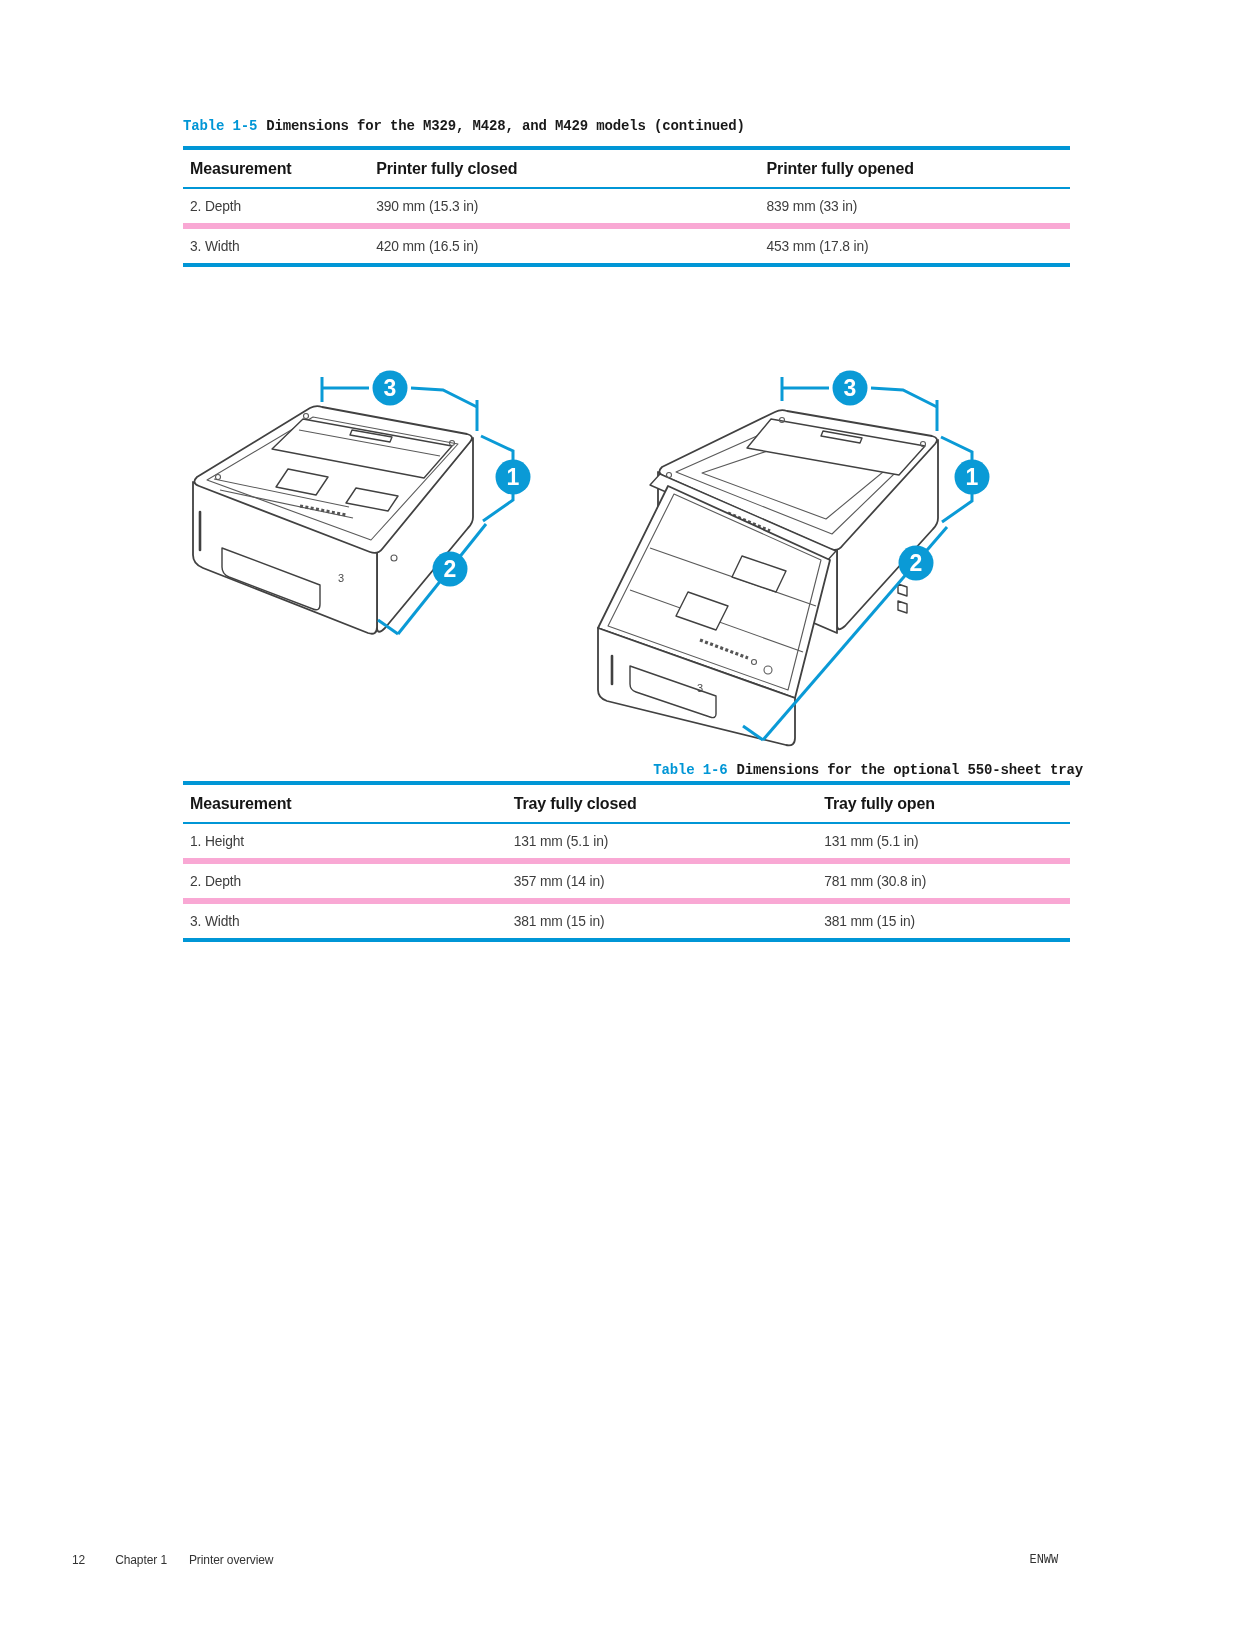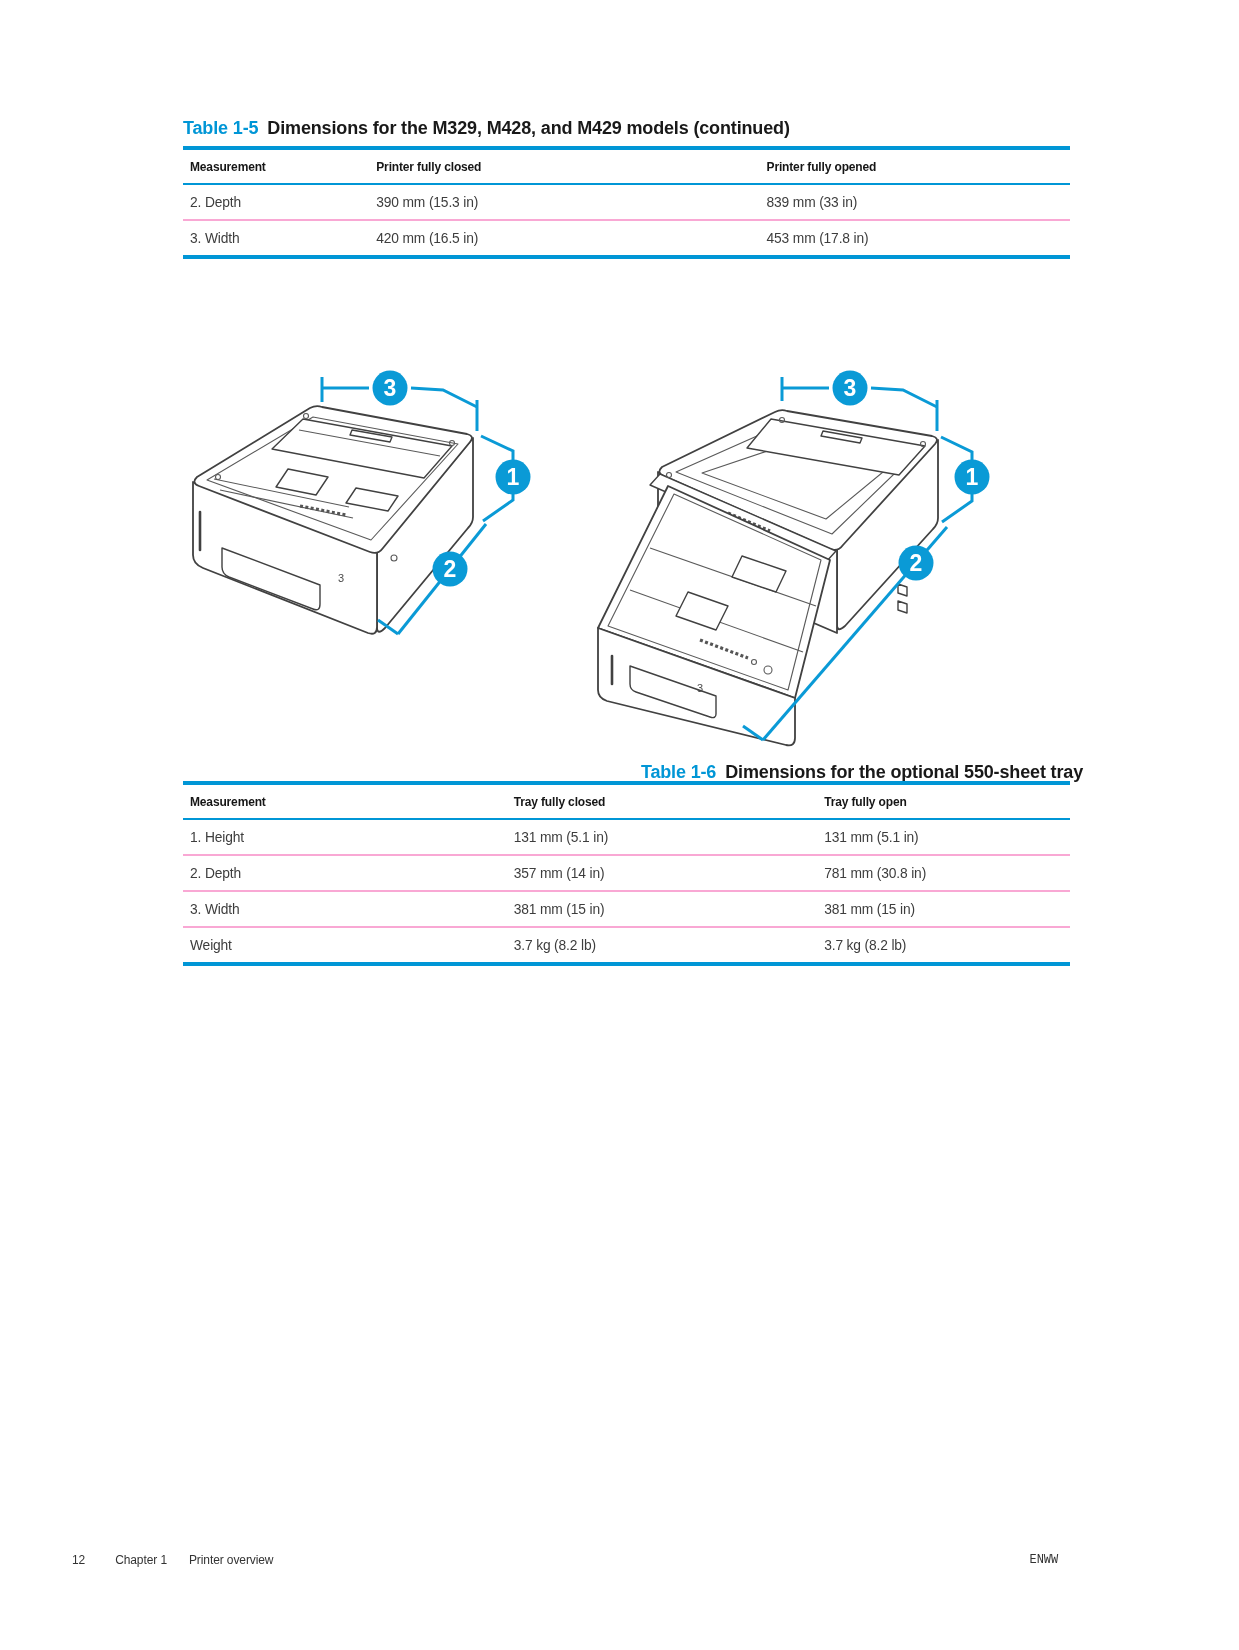--- a/index.html
+++ b/index.html
@@ -13,25 +13,26 @@
     width:1239px;
     height:1650px;
     background:#ffffff;
     overflow:hidden;
   }
   
   .tbl-caption{
     position:absolute;
     left:183px;
     width:900px;
-    font-size:18px;
+    font-size:14px;
     font-weight:700;
     letter-spacing:-0.15px;
     color:#191919;
     white-space:nowrap;
+    font-family:Liberation Mono, monospace;
   }
   .tbl-caption .lbl{
     color:#0096d6;
     margin-right:9px;
     font-weight:700;
   }
   #caption-1{top:118px;}
   #caption-2{top:762px;text-align:right;}
   
   table.spec{
@@ -45,26 +46,26 @@
   }
   #table-1{top:146px;}
   #table-2{top:781px;}
   table.spec thead th{
     text-align:left;
     font-weight:700;
     color:#161616;
     padding:10px 8px 9px 7px;
     border-top:4px solid #0096d6;
     border-bottom:2px solid #0096d6;
-    font-size:12px;
+    font-size:16px;
   }
   table.spec tbody td{
     color:#3d3d3d;
     padding:10px 8px 9px 7px;
-    border-bottom:2px solid #f9a8d4;
+    border-bottom:6px solid #f9a8d4;
     font-size:13.8px;
   }
   table.spec tbody tr:last-child td{
     border-bottom:4px solid #0096d6;
   }
   
   .diagram{
     position:absolute;
     left:170px;
     top:340px;
@@ -287,25 +288,20 @@
         <tr>
           <td>2. Depth</td>
           <td>357 mm (14 in)</td>
           <td>781 mm (30.8 in)</td>
         </tr>
         <tr>
           <td>3. Width</td>
           <td>381 mm (15 in)</td>
           <td>381 mm (15 in)</td>
         </tr>
-        <tr>
-          <td>Weight</td>
-          <td>3.7 kg (8.2 lb)</td>
-          <td>3.7 kg (8.2 lb)</td>
-        </tr>
       </tbody>
   </table>
 
   <div class="footer">
     <span class="pgnum">12</span><span class="chapter">Chapter 1</span><span>Printer overview</span>
     <span class="right">ENWW</span>
   </div>
 
 </div>
 

